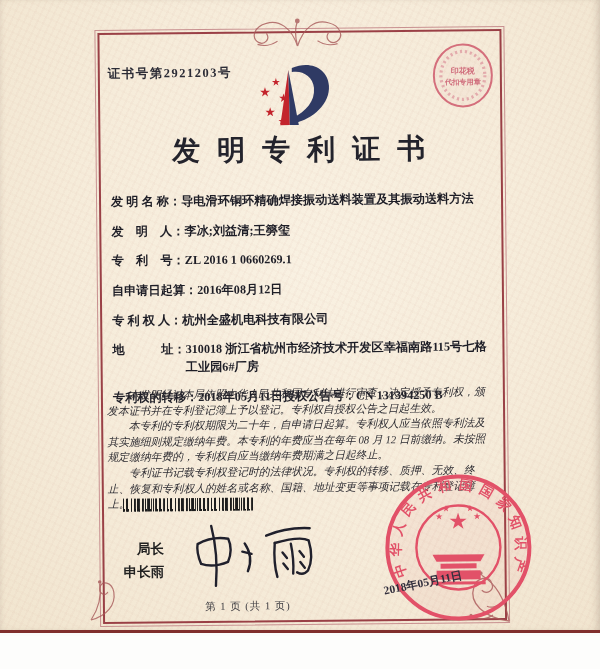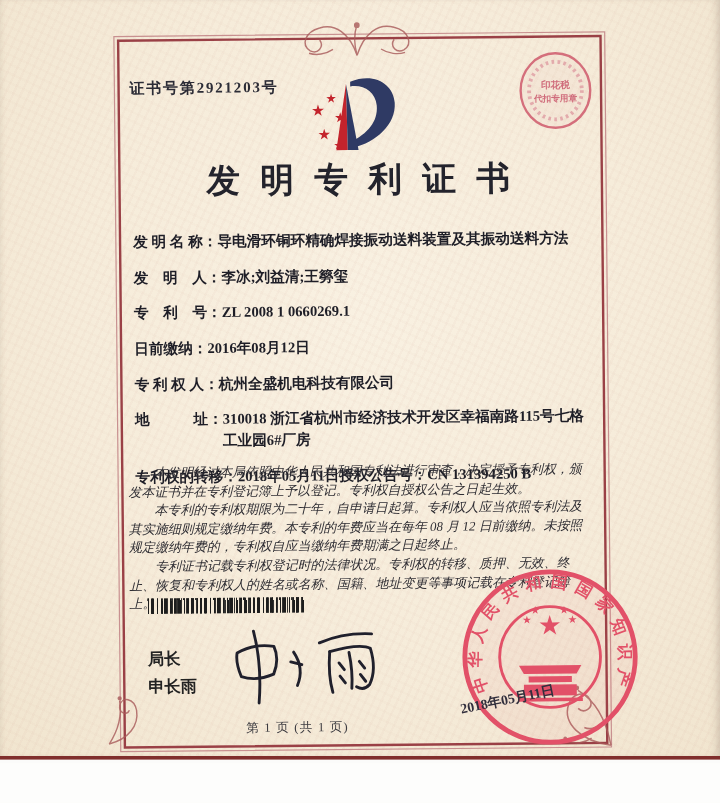--- a/index.html
+++ b/index.html
@@ -43,21 +43,21 @@
     font-size:10.8px; line-height:15.6px; color:#2e2d33; font-style:italic; }
   .paras p { text-indent:2em; margin:0; }
 
   .barcode { position:absolute; left:121px; top:497px; width:131px; height:13px;
     background:
       repeating-linear-gradient(90deg,#1d1d1d 0 1.5px,transparent 1.5px 3px,#1d1d1d 3px 5.5px,transparent 5.5px 8px,#1d1d1d 8px 9px,transparent 9px 11px),
       repeating-linear-gradient(90deg,rgba(30,30,30,.9) 0 1px,transparent 1px 4px);
   }
 
   .director { position:absolute; left:121px; top:536px; font-size:13.5px; font-weight:700;
-    color:#222; line-height:23px; }
+    color:#222; line-height:23px;text-align:right; }
 
   .sig { position:absolute; left:183px; top:512px; }
 
   .seal { position:absolute; left:379px; top:472px; }
   .taxstamp { position:absolute; left:433px; top:43px; opacity:.85; }
 
   .flourish { position:absolute; opacity:.8; }
   .fl-top { left:224px; top:15px; }
   .fl-bl { left:86px; top:568px; }
   .fl-br { left:450px; top:555px; }
@@ -135,24 +135,24 @@
     <div class="title">发明专利证书</div>
 
     <div class="fields">
       <div class="frow">
         <span class="flabel">发 明 名 称</span><span class="fcolon">：</span><span class="fvalue">导电滑环铜环精确焊接振动送料装置及其振动送料方法</span>
       </div>
       <div class="frow">
         <span class="flabel">发　明　人</span><span class="fcolon">：</span><span class="fvalue">李冰;刘益清;王簩玺</span>
       </div>
       <div class="frow">
-        <span class="flabel">专　利　号</span><span class="fcolon">：</span><span class="fvalue">ZL 2008 1 0660269.1</span>
-      </div>
-      <div class="frow">
-        <span class="flabel">日前缴纳</span><span class="fcolon">：</span><span class="fvalue">2016年08月12日</span>
+        <span class="flabel">专　利　号</span><span class="fcolon">：</span><span class="fvalue">ZL 2016 1 0660269.1</span>
+      </div>
+      <div class="frow">
+        <span class="flabel">自申请日起算</span><span class="fcolon">：</span><span class="fvalue">2016年08月12日</span>
       </div>
       <div class="frow">
         <span class="flabel">专 利 权 人</span><span class="fcolon">：</span><span class="fvalue">杭州全盛机电科技有限公司</span>
       </div>
       <div class="frow">
         <span class="flabel">地　　　址</span><span class="fcolon">：</span><span class="fvalue">310018 浙江省杭州市经济技术开发区幸福南路115号七格工业园6#厂房</span>
       </div>
       <div class="frow double">
         <span class="flabel">专利权的转移</span><span class="fcolon">：</span><span class="fvalue">2018年05月11日</span><span class="flabel pair2">授权公告号</span><span class="fcolon">：</span><span class="fvalue">CN 131394250 B</span>
       </div>

